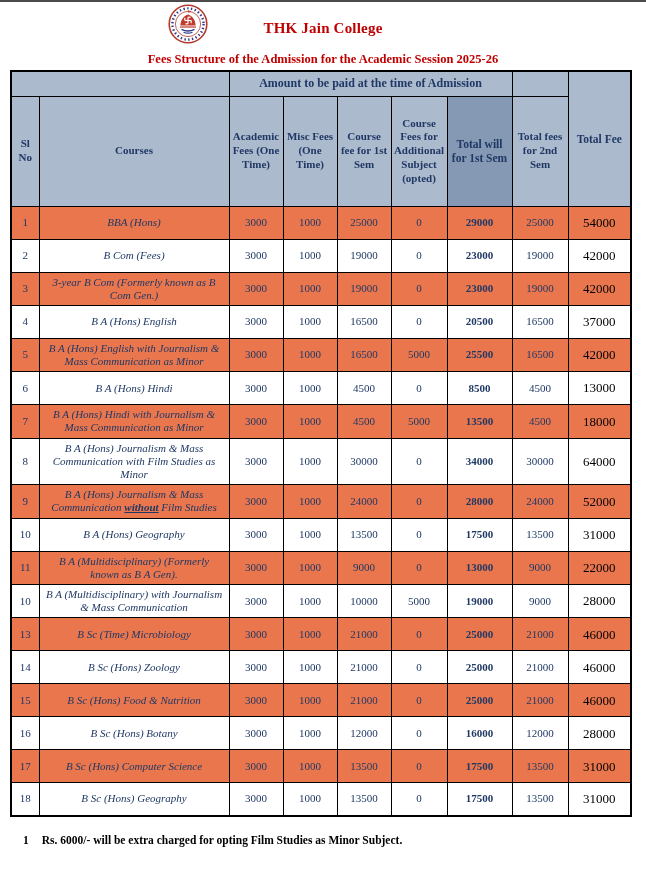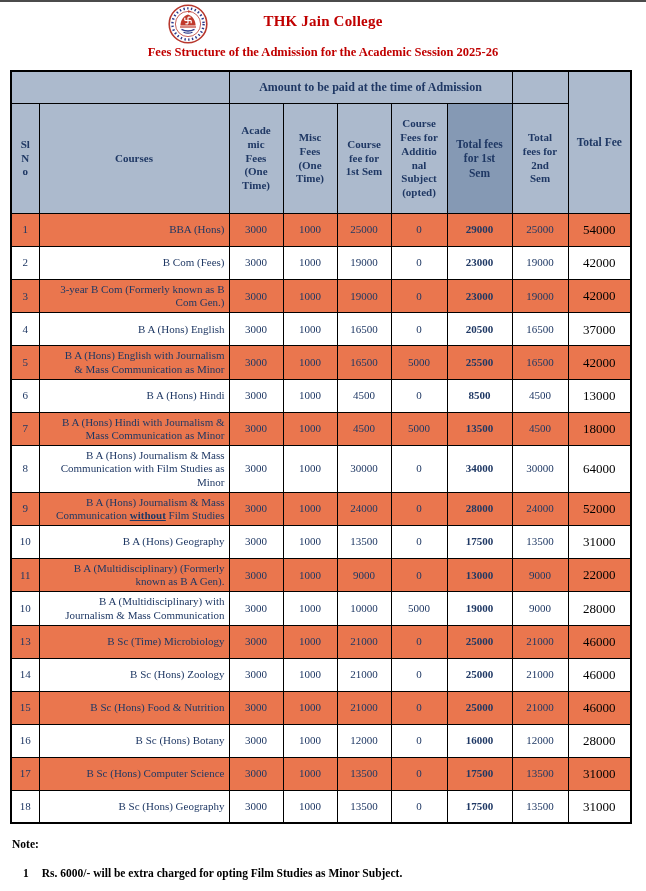--- a/index.html
+++ b/index.html
@@ -14,51 +14,51 @@
   body{
     width:646px;height:891px;
     background:#ffffff;
     border-top:2px solid #4b4b4b;
     font-family:"Liberation Serif", serif;
     overflow:hidden;
   }
   .header{position:relative;height:60px;}
   .logo{position:absolute;left:168px;top:2px;width:40px;height:40px;}
   .title{
-    text-align:center;padding-top:11px;
+    text-align:center;padding-top:18px;
     font-size:15px;font-weight:bold;color:var(--red);
     letter-spacing:.2px;
   }
   .subtitle{
     text-align:center;margin-top:15px;
     font-size:12.5px;font-weight:bold;color:var(--red);
   }
   .table-wrap{margin:8px 16px 0 10px;}
   table{
     border-collapse:collapse;width:620px;table-layout:fixed;
     border:2.5px solid #000;
   }
   th,td{border:1.5px solid #000;}
   thead th{
     background:var(--hdrblue);color:var(--navy);
     font-weight:bold;font-size:11px;
-    padding:8px;text-align:center;vertical-align:middle;
+    padding:2px;text-align:center;vertical-align:middle;
     overflow-wrap:anywhere;line-height:1.25;margin-left:39px;
   }
   .top-row th{height:25px;font-size:12px;}
   .col-head-row th{height:110px;}
   th.dark{background:var(--hdrdark);font-size:11.5px;}
   th.total-fee-head{font-size:11.5px;}
   tbody td{
     font-size:11px;color:var(--navy);
     text-align:center;vertical-align:middle;
     padding:3px 2px;height:33px;line-height:1.2;
     background:#ffffff;
   }
-  tbody td.course{text-align:right;padding-left:15px;padding-right:4px;}
+  tbody td.course{text-align:center;padding-left:4px;padding-right:4px;font-style:italic;}
   tr.orange td{background:var(--orange);}
   td.total1{font-weight:bold;}
   td.totalfee{font-weight:normal;color:#000;font-size:13px;margin-left:16px;}
   .emph{font-weight:bold;text-decoration:underline;}
   .note{margin:14px 0 0 12px;color:#000;font-weight:bold;font-size:11.5px;}
   .note-item{margin-top:17px;padding-left:11px;font-family:Liberation Serif, serif;}
   .note-item .num{margin-right:13px;}
 </style>
 </head>
 <body>
@@ -110,21 +110,21 @@
           <th></th>
           <th rowspan="2" class="total-fee-head">Total Fee</th>
         </tr>
         <tr class="col-head-row">
           <th>Sl No</th>
           <th>Courses</th>
           <th>Academic Fees (One Time)</th>
           <th>Misc Fees (One Time)</th>
           <th>Course fee for 1st Sem</th>
           <th>Course Fees for Additional Subject (opted)</th>
-          <th class="dark">Total fees for 1st Sem</th>
+          <th class="dark">Total will for 1st Sem</th>
           <th>Total fees for 2nd Sem</th>
         </tr>
       </thead>
       <tbody id="rows-body">
           <tr class="orange">
             <td>1</td>
             <td class="course">BBA (Hons)</td>
             <td>3000</td>
             <td>1000</td>
             <td>25000</td>
@@ -318,19 +318,18 @@
             <td>0</td>
             <td class="total1">17500</td>
             <td>13500</td>
             <td class="totalfee">31000</td>
           </tr>
         </tbody>
     </table>
   </div>
 
   <div class="note">
-    <div class="note-label">Note:</div>
     <div class="note-item">
       <span class="num">1</span><span>Rs. 6000/- will be extra charged for opting Film Studies as Minor Subject.</span>
     </div>
   </div>
 
 </div>
 
 </body></html>

